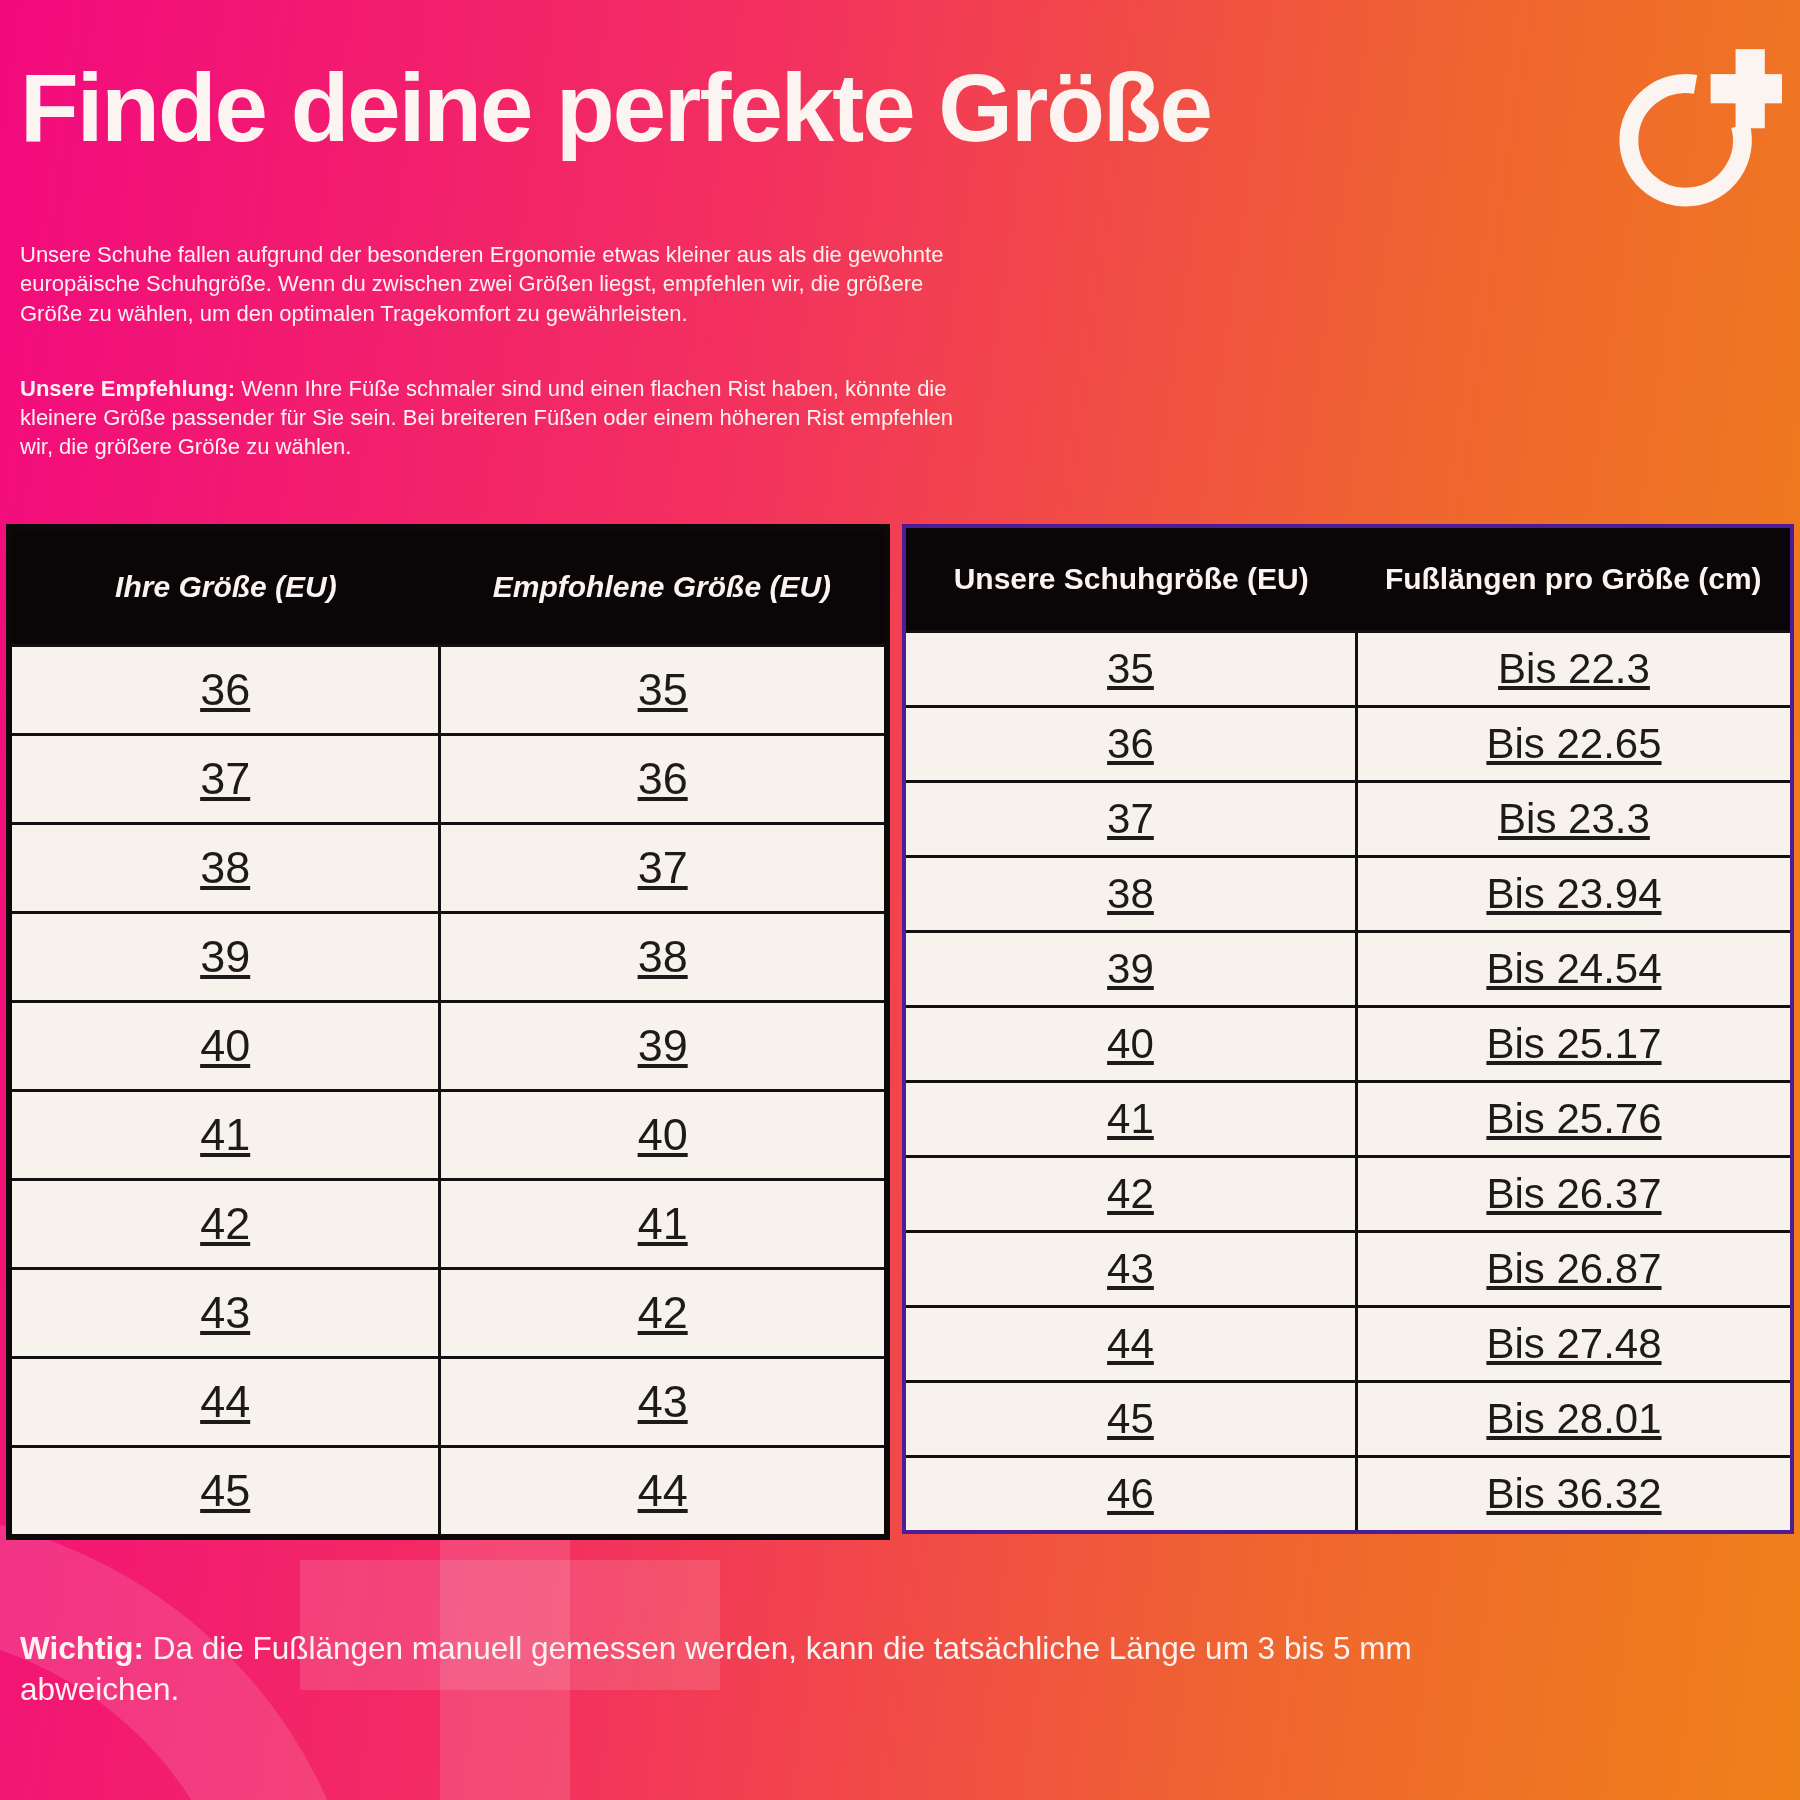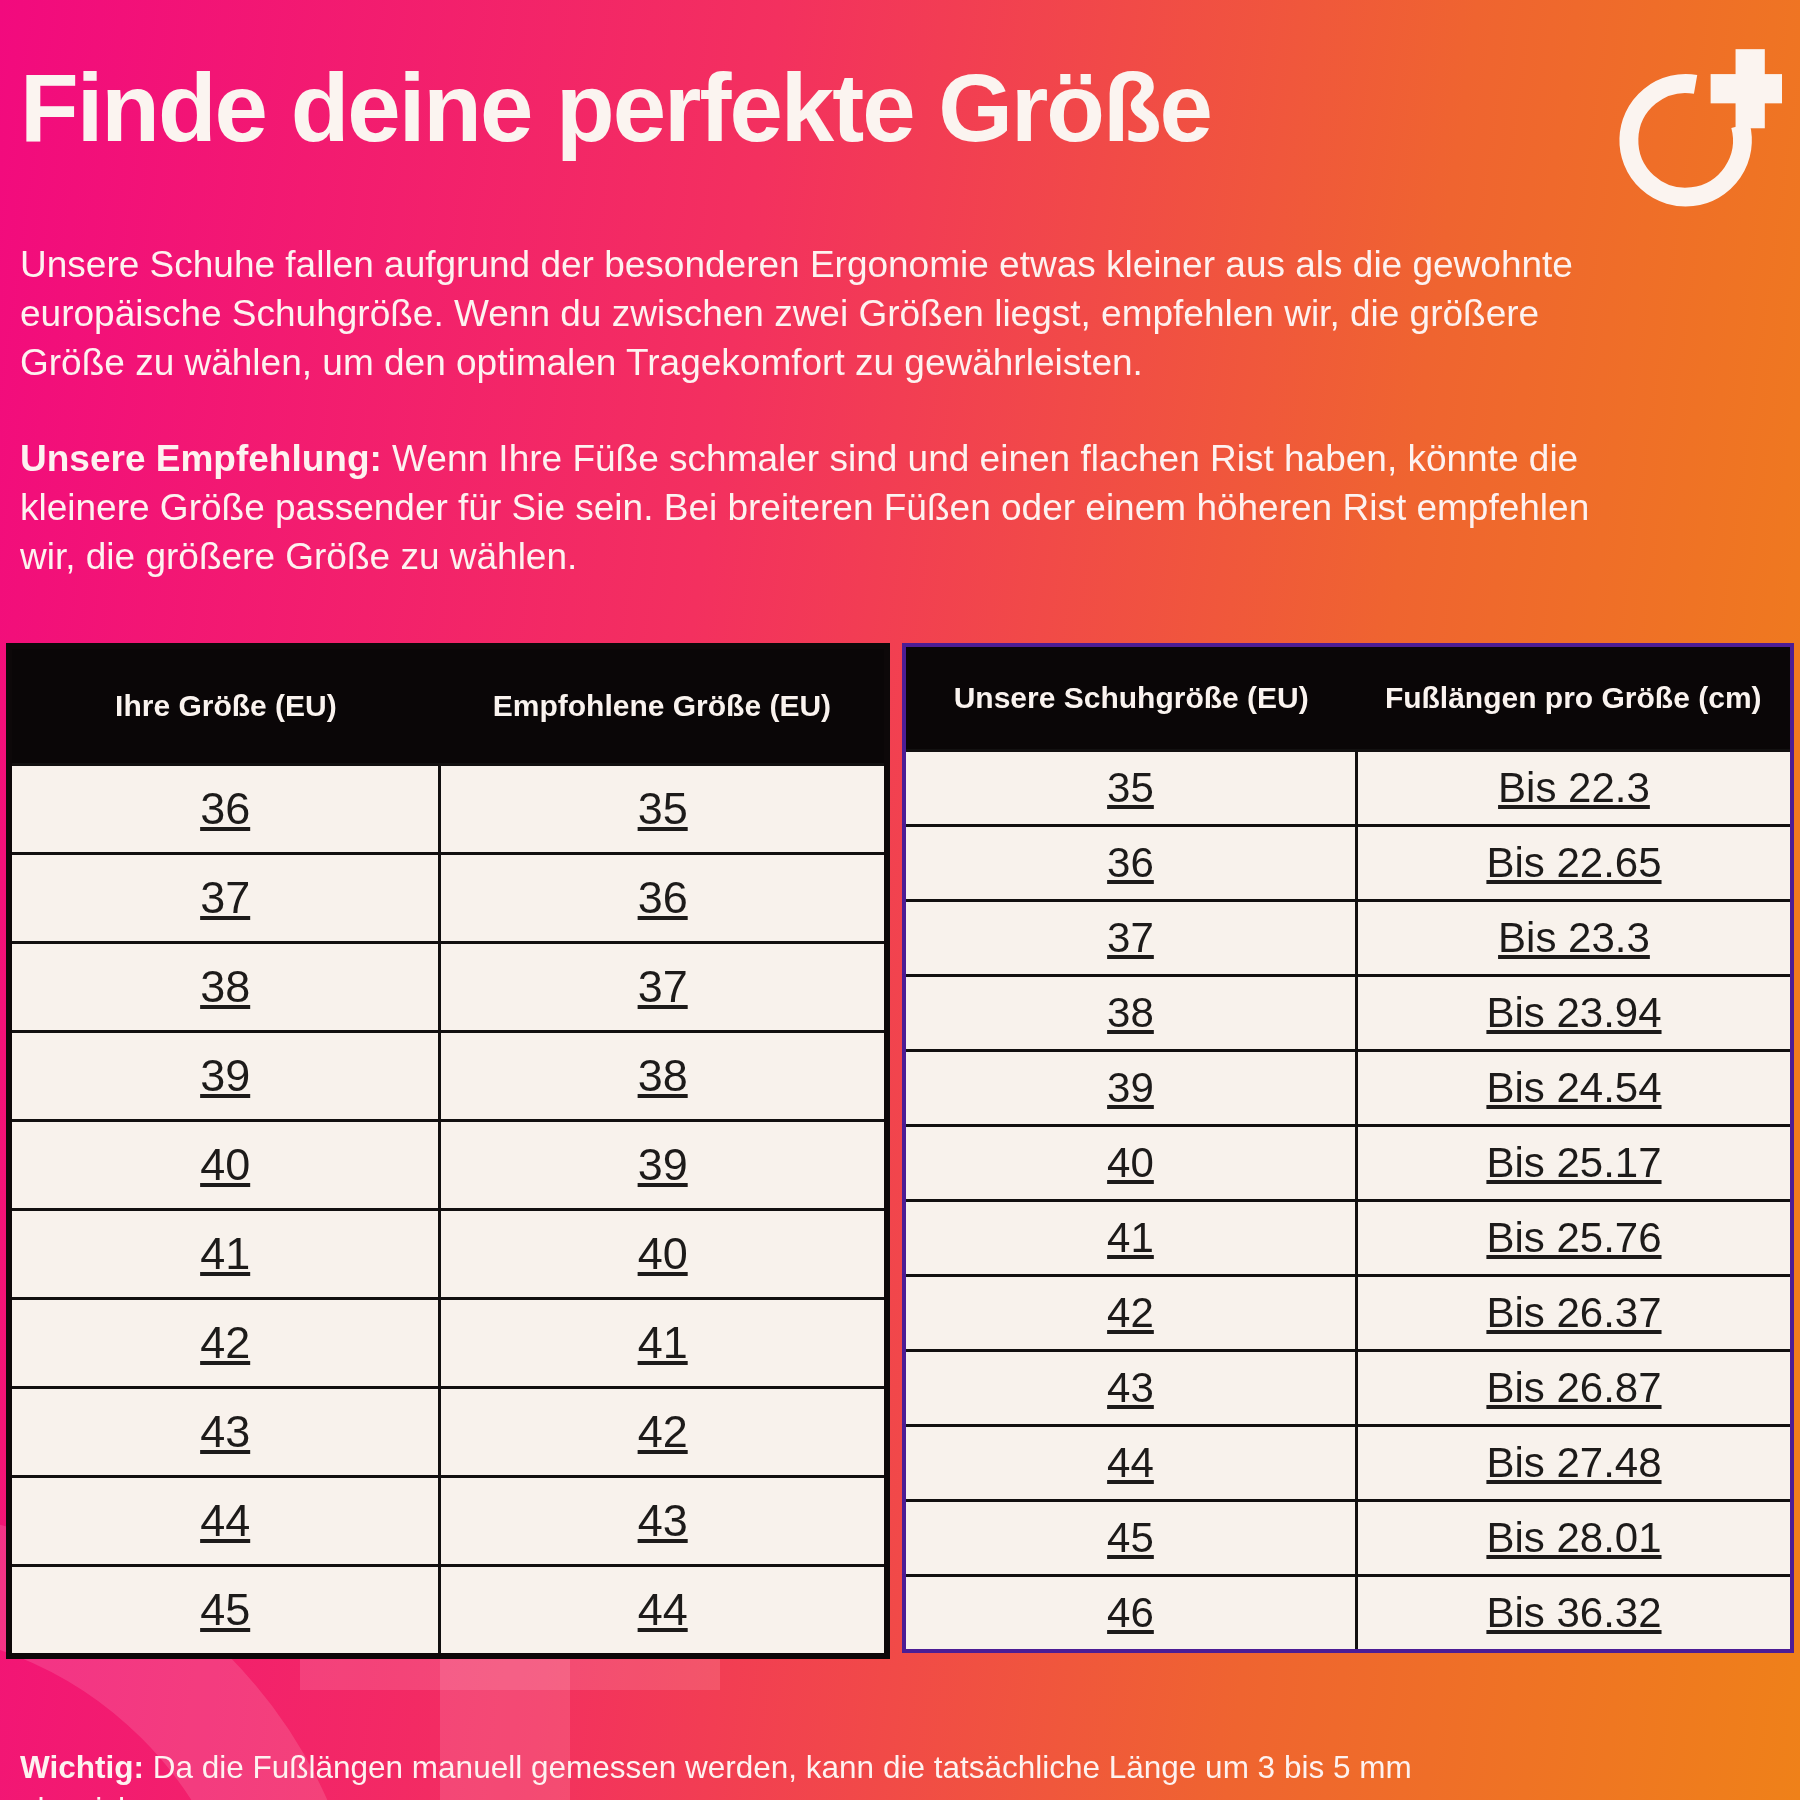--- a/index.html
+++ b/index.html
@@ -12,35 +12,35 @@
   }
   .watermark{position:absolute;left:0;bottom:0;pointer-events:none;}
   .content{position:relative;padding:36px 0 0 0;}
   .header-row{display:flex;justify-content:space-between;align-items:flex-start;padding:0 18px 0 20px;}
   h1.title{
     margin:22px 0 0 0;font-size:96px;line-height:1.04;font-weight:800;
     letter-spacing:-2px;color:#fbf4f0;white-space:nowrap;
   }
   .logo{margin-top:8px;flex:0 0 auto;}
   p.body-text{
-    margin:0;padding:0 20px;font-size:37px;line-height:1.33;
+    margin:0;padding:0 20px;font-size:22px;line-height:1.33;
     font-weight:400;color:#fdf2f0;white-space:pre-line;max-width:1600px;
   }
   p.intro{margin-top:24px;}
   p.recommendation{margin-top:46px;}
   .bold-lead{font-weight:700;}
   .tables{display:flex;gap:12px;padding:0 6px;margin-top:62px;align-items:flex-start;}
   table{border-collapse:collapse;background:#f8f2ec;table-layout:fixed;}
   table.left-table{flex:0 0 884px;width:884px;border:6px solid #0d0809;}
   table.right-table{flex:1;width:892px;border:4px solid #4c1d95;}
   th{
     background:#0a0607;color:#faf3ef;font-weight:700;font-size:30px;
     text-align:center;vertical-align:middle;letter-spacing:0;
   }
-  .left-table th{height:112px;}
+  .left-table th{height:112px;font-style:italic;}
   .right-table th{height:100px;}
   td{
     border:3px solid #121010;color:#1d1b1a;text-align:center;vertical-align:middle;
     font-size:45px;font-weight:400;text-decoration:underline;
   }
   .left-table td{height:84px;}
   .right-table td{height:70px;font-size:42px;}
   .left-table th:first-child, .left-table td:first-child{width:48.5%;}
   .right-table th:first-child, .right-table td:first-child{width:50.5%;}
   p.note{margin-top:88px;font-size:31.5px;}

